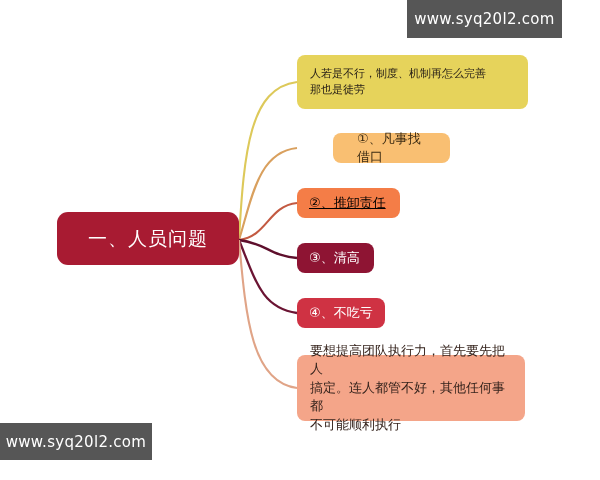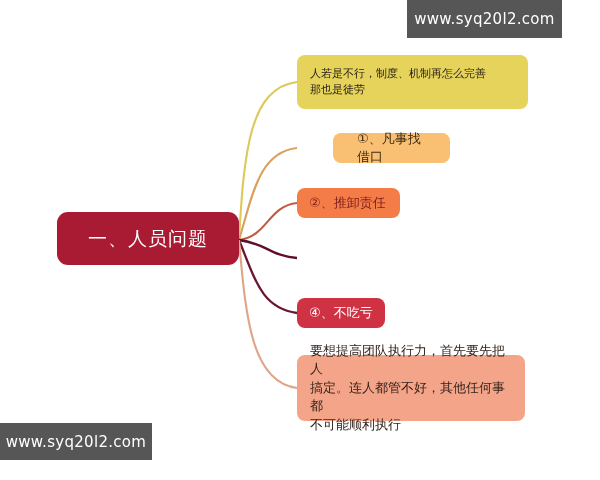--- a/index.html
+++ b/index.html
@@ -68,24 +68,25 @@
     padding: 0 24px;
     border-radius: 8px;
     margin-left: 36px;
   }
   .node-orange {
     left: 297px;
     top: 188px;
     width: 103px;
     height: 30px;
     background: #f47d47;
-    color: #7f1d1d;
+    color: #000000;
     font-size: 13px;
     padding: 0 12px;
     border-radius: 8px;
+    text-decoration: underline;
   }
   .node-darkred {
     left: 297px;
     top: 243px;
     width: 77px;
     height: 30px;
     background: #8e1433;
     color: #ffffff;
     font-size: 13px;
     padding: 0 12px;
@@ -160,20 +161,23 @@
   </div>
 
   <div class="node node-lightorange">
     <span>①、凡事找借口</span>
   </div>
 
   <div class="node node-orange">
     <span>②、推卸责任</span>
   </div>
 
+  <div class="node node-darkred">
+    <span>③、清高</span>
+  </div>
 
   <div class="node node-red">
     <span>④、不吃亏</span>
   </div>
 
   <div class="node node-peach">
     <span>要想提高团队执行力，首先要先把人
 搞定。连人都管不好，其他任何事都
 不可能顺利执行</span>
   </div>

